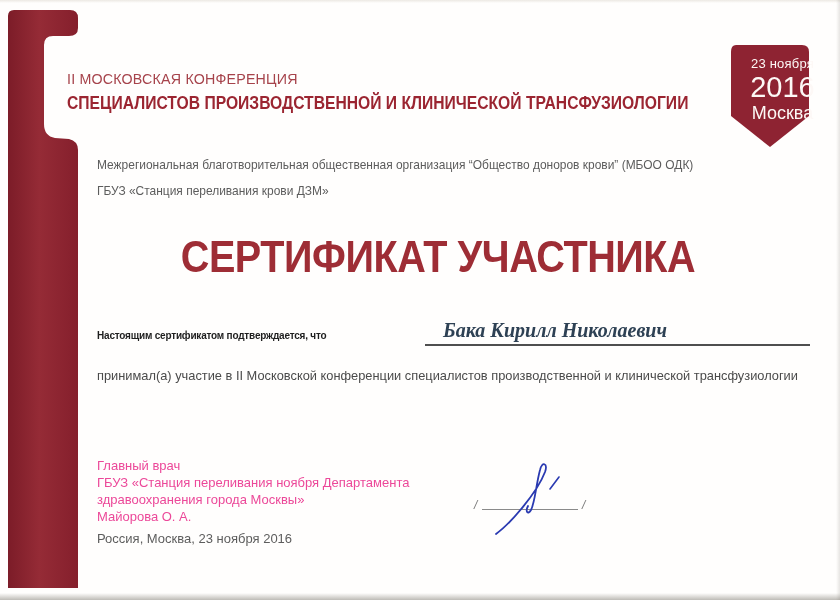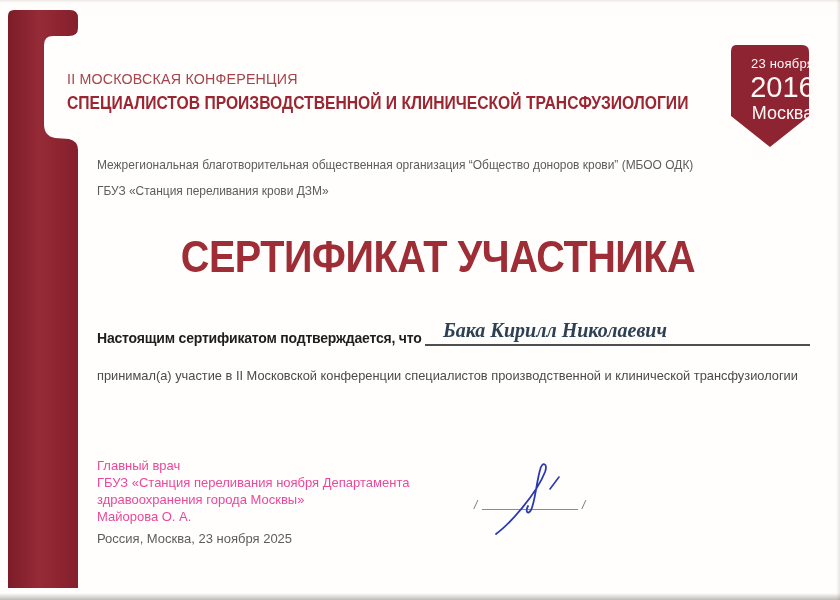--- a/index.html
+++ b/index.html
@@ -31,21 +31,21 @@
 
   .org1{position:absolute;left:97px;top:157px;font-size:13px;color:#5c5c5c;
     white-space:nowrap;transform:scaleX(.92);transform-origin:left top;}
   .org2{position:absolute;left:97px;top:183px;font-size:13px;color:#5c5c5c;
     white-space:nowrap;transform:scaleX(.92);transform-origin:left top;}
 
   .cert-title{position:absolute;left:38px;top:232px;width:800px;text-align:center;
     font-size:44px;font-weight:bold;color:#9e2d35;white-space:nowrap;
     letter-spacing:-.5px;transform:scaleX(.9);transform-origin:center top;}
 
-  .stmt-intro{position:absolute;left:97px;top:330px;font-size:14px;font-weight:bold;
+  .stmt-intro{position:absolute;left:97px;top:330px;font-size:10px;font-weight:bold;
     color:#1e1e1e;white-space:nowrap;letter-spacing:-.2px;}
   .name-line{position:absolute;left:425px;top:316px;width:385px;height:28px;
     border-bottom:2px solid #4f4f4f;text-align:center;}
   .participant{position:absolute;left:18px;bottom:2px;
     font-family:"Liberation Serif","DejaVu Serif",serif;font-style:italic;font-weight:bold;
     font-size:20px;color:#2e4154;white-space:nowrap;}
   .stmt-body{position:absolute;left:97px;top:368px;font-size:13.5px;color:#4a4a4a;
     white-space:nowrap;transform:scaleX(.95);transform-origin:left top;}
 
   .signer{position:absolute;left:97px;top:457px;font-size:13px;line-height:17px;color:#ec4899;}
@@ -100,21 +100,21 @@
     <span class="participant">Бака Кирилл Николаевич</span>
   </div>
   <div class="stmt-body">принимал(а) участие в II Московской конференции специалистов производственной и клинической трансфузиологии</div>
 
   <div class="signer">
     <div>Главный врач</div>
     <div>ГБУЗ «Станция переливания ноября Департамента</div>
     <div>здравоохранения города Москвы»</div>
     <div>Майорова О. А.</div>
   </div>
-  <div class="place-date">Россия, Москва, 23 ноября 2025</div>
+  <div class="place-date">Россия, Москва, 23 ноября 2016</div>
 
   <div class="sig-area">
     <span class="sig-slash left">/</span>
     <div class="sig-line"></div>
     <span class="sig-slash right">/</span>
     <svg class="sig-svg" width="200" height="110" viewBox="0 0 200 110">
       <path d="M 56 104 C 70 94, 97 63, 105 42 C 108 33, 102 31, 100 40
                C 96 55, 95 72, 91 80 C 88 85, 85 82, 88 76" fill="none" stroke="#2a3ab1" stroke-width="1.8" stroke-linecap="round"></path>
       <path d="M 110 59 L 119 47" fill="none" stroke="#2a3ab1" stroke-width="1.6" stroke-linecap="round"></path>
     </svg>

